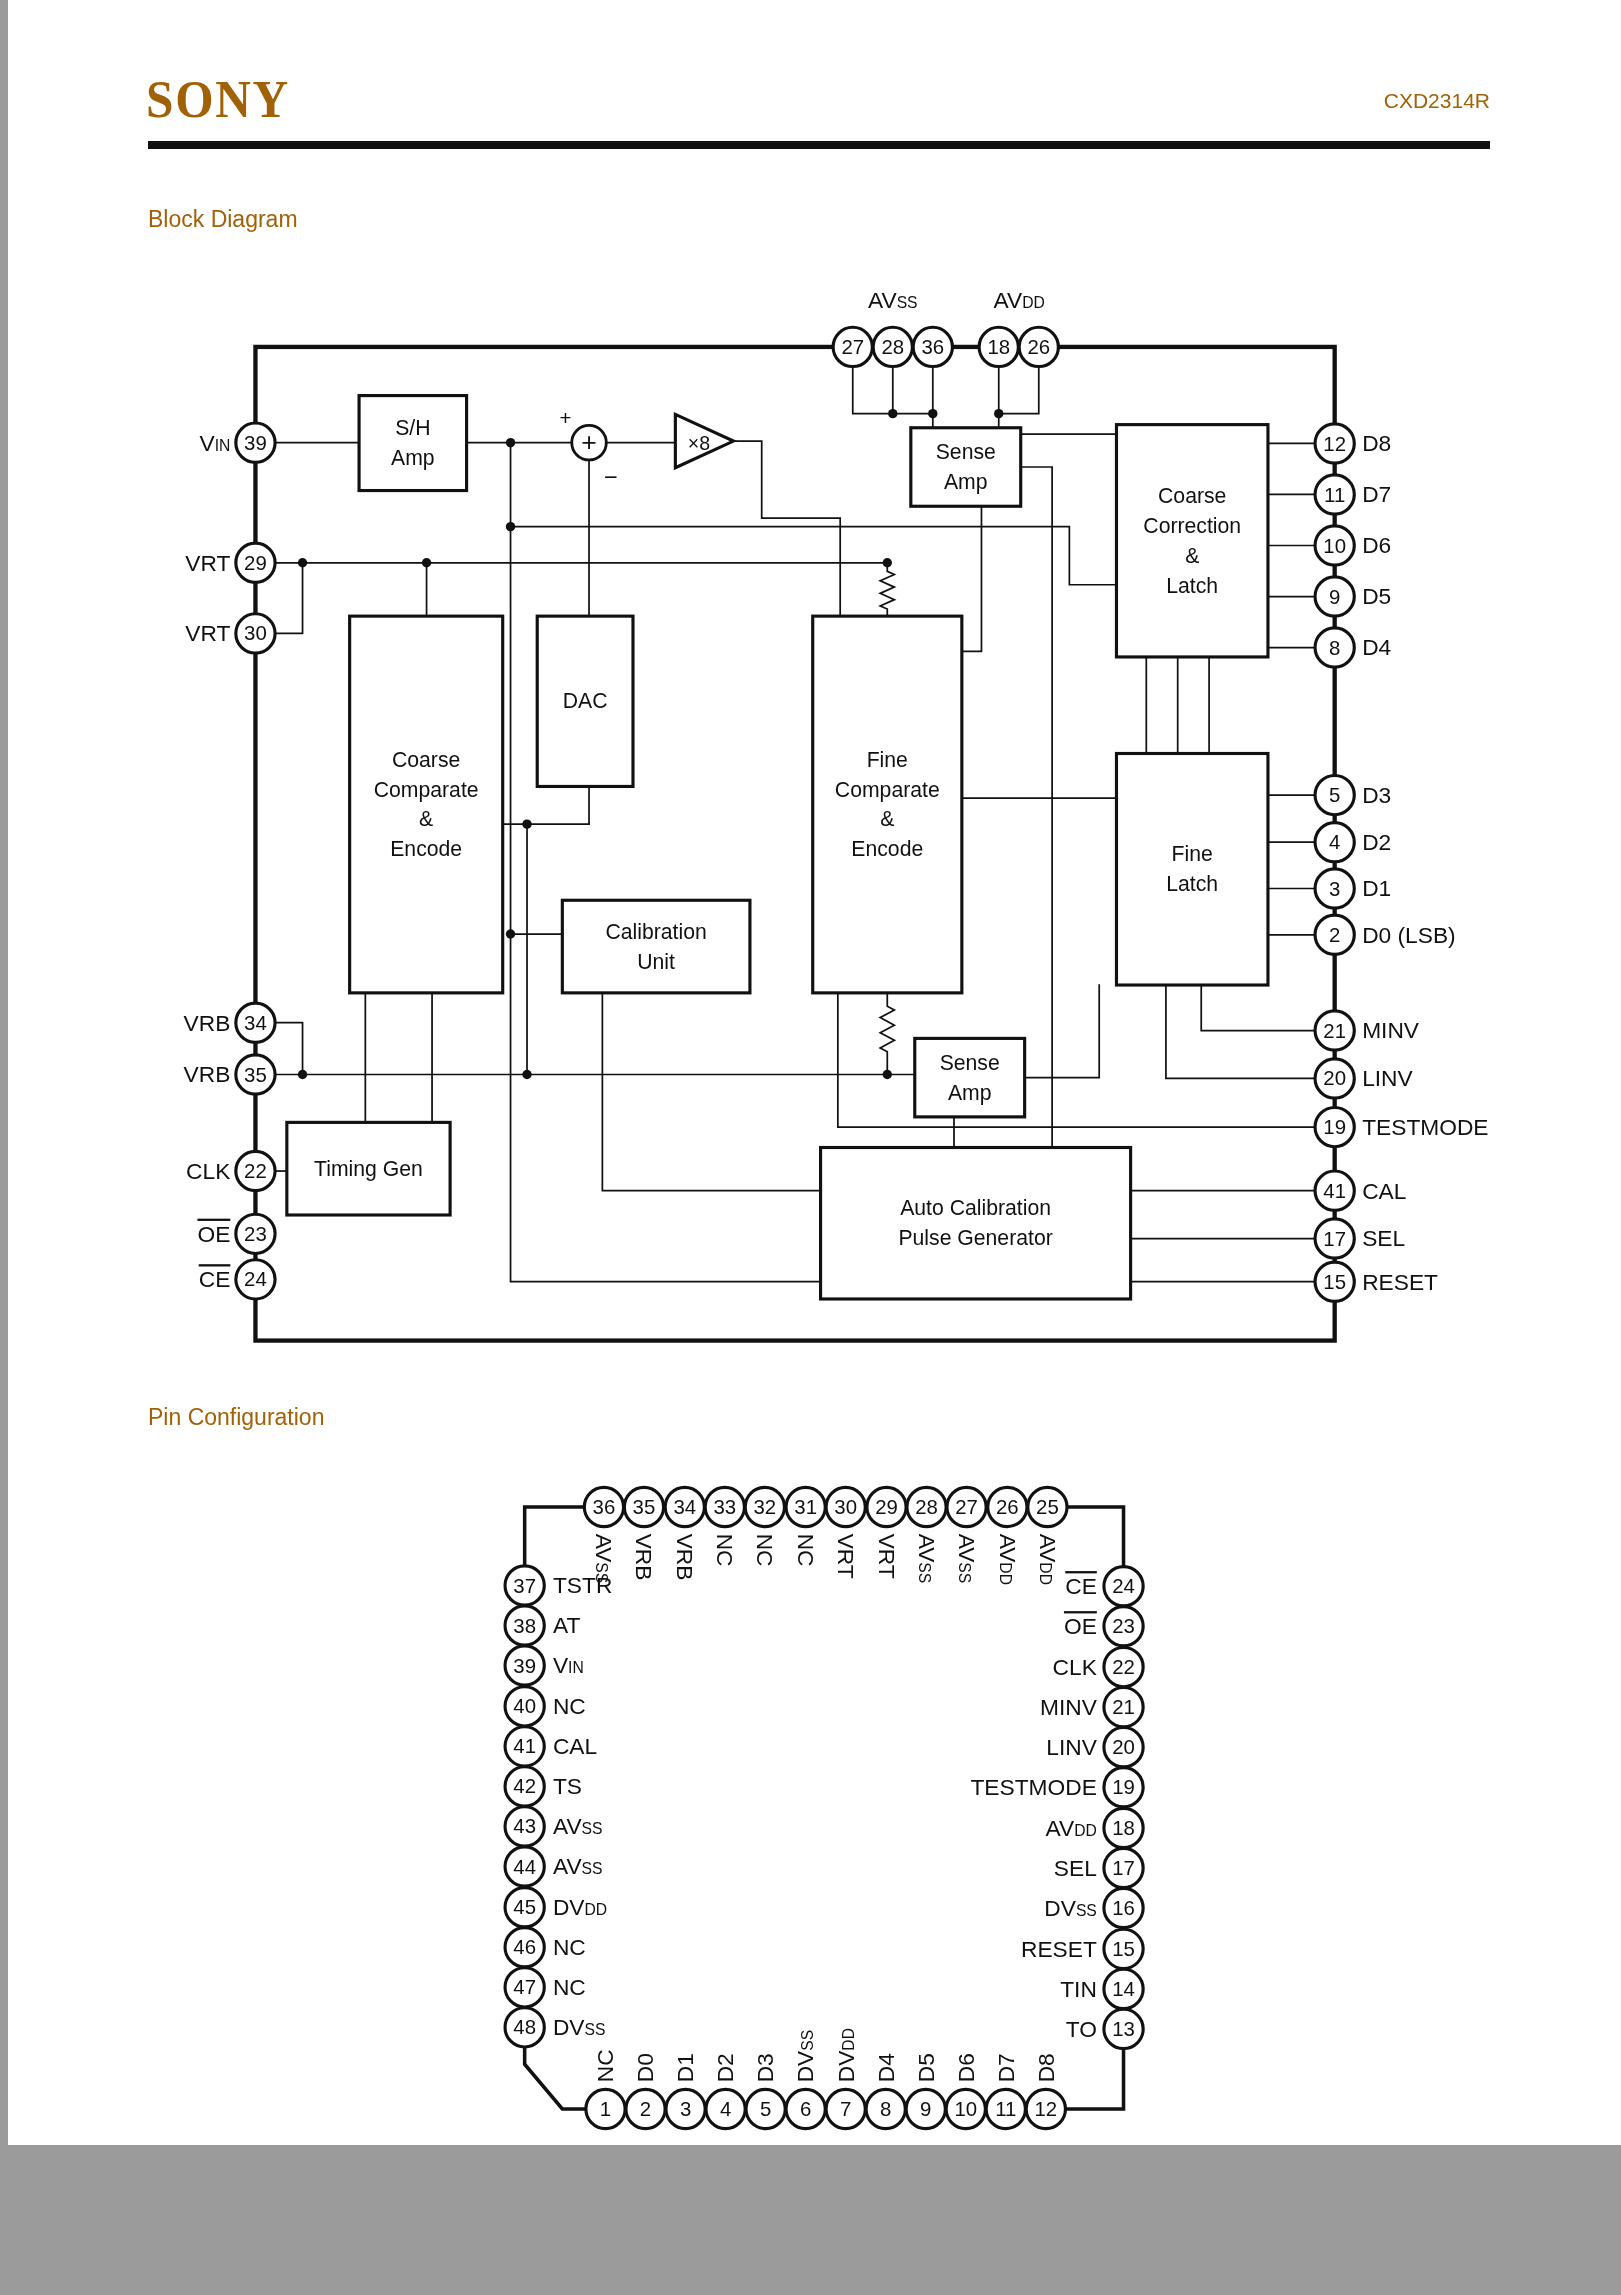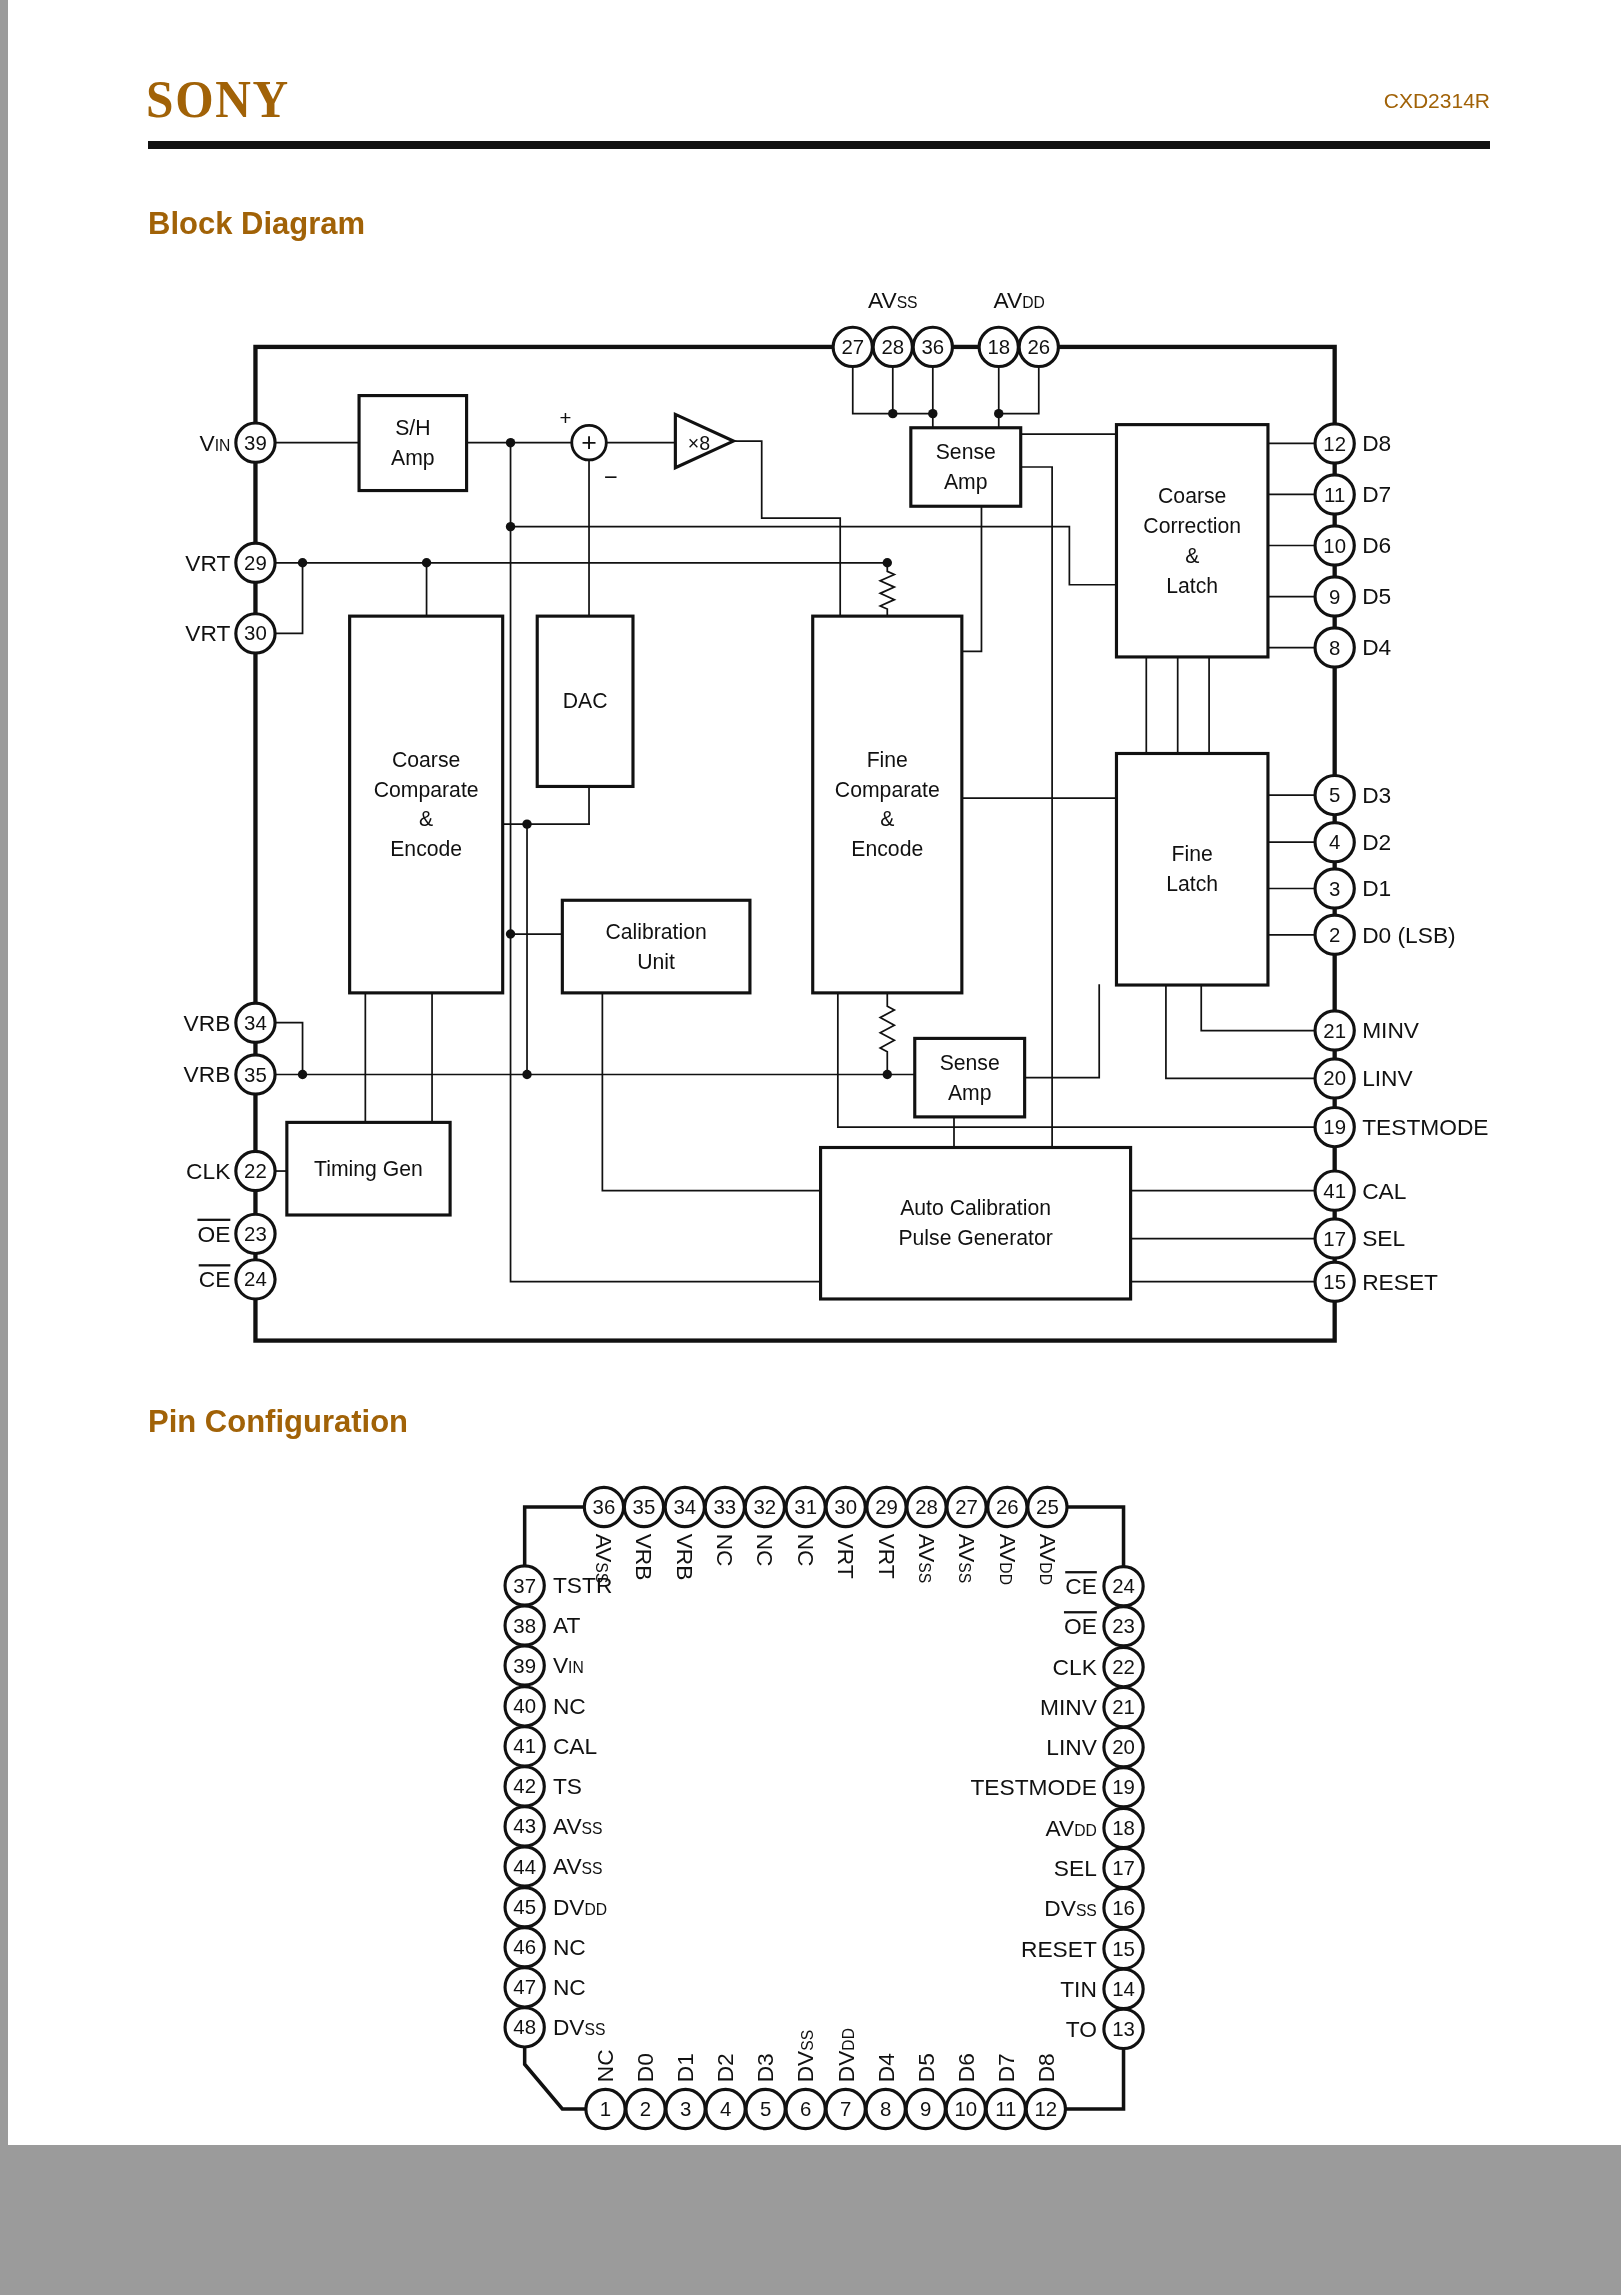--- a/index.html
+++ b/index.html
@@ -3,21 +3,21 @@
 <meta charset="utf-8">
 <style>
   html,body{margin:0;padding:0;background:#9b9b9b;}
   #page{position:relative;width:1622px;height:2145px;background:#ffffff;
         font-family:"Liberation Sans",sans-serif;color:#a16207;overflow:hidden;margin-left:8px;}
   .abs{position:absolute;}
   #brand{left:138px;top:69px;font-family:"Liberation Serif",serif;font-weight:700;
          font-size:47px;letter-spacing:1.6px;transform:scale(1.05,1.12);transform-origin:left top;}
   #partnum{right:140px;top:89px;font-size:21px;}
   #rule{left:140px;top:141px;width:1342px;height:7.9px;background:#111;}
-  .sect{font-weight:700;font-size:31px;}
+  .sect{font-weight:400;font-size:23px;}
   #sect1{left:140px;top:206px;}
   #sect2{left:140px;top:1404px;}
   #pageno{left:0;top:2176px;width:1622px;text-align:center;font-size:26px;}
   #diagram-root{left:0;top:0;width:1622px;height:2295px;}
   svg text{fill:#111;}
 </style>
 </head>
 <body>
 <div id="page">
 

